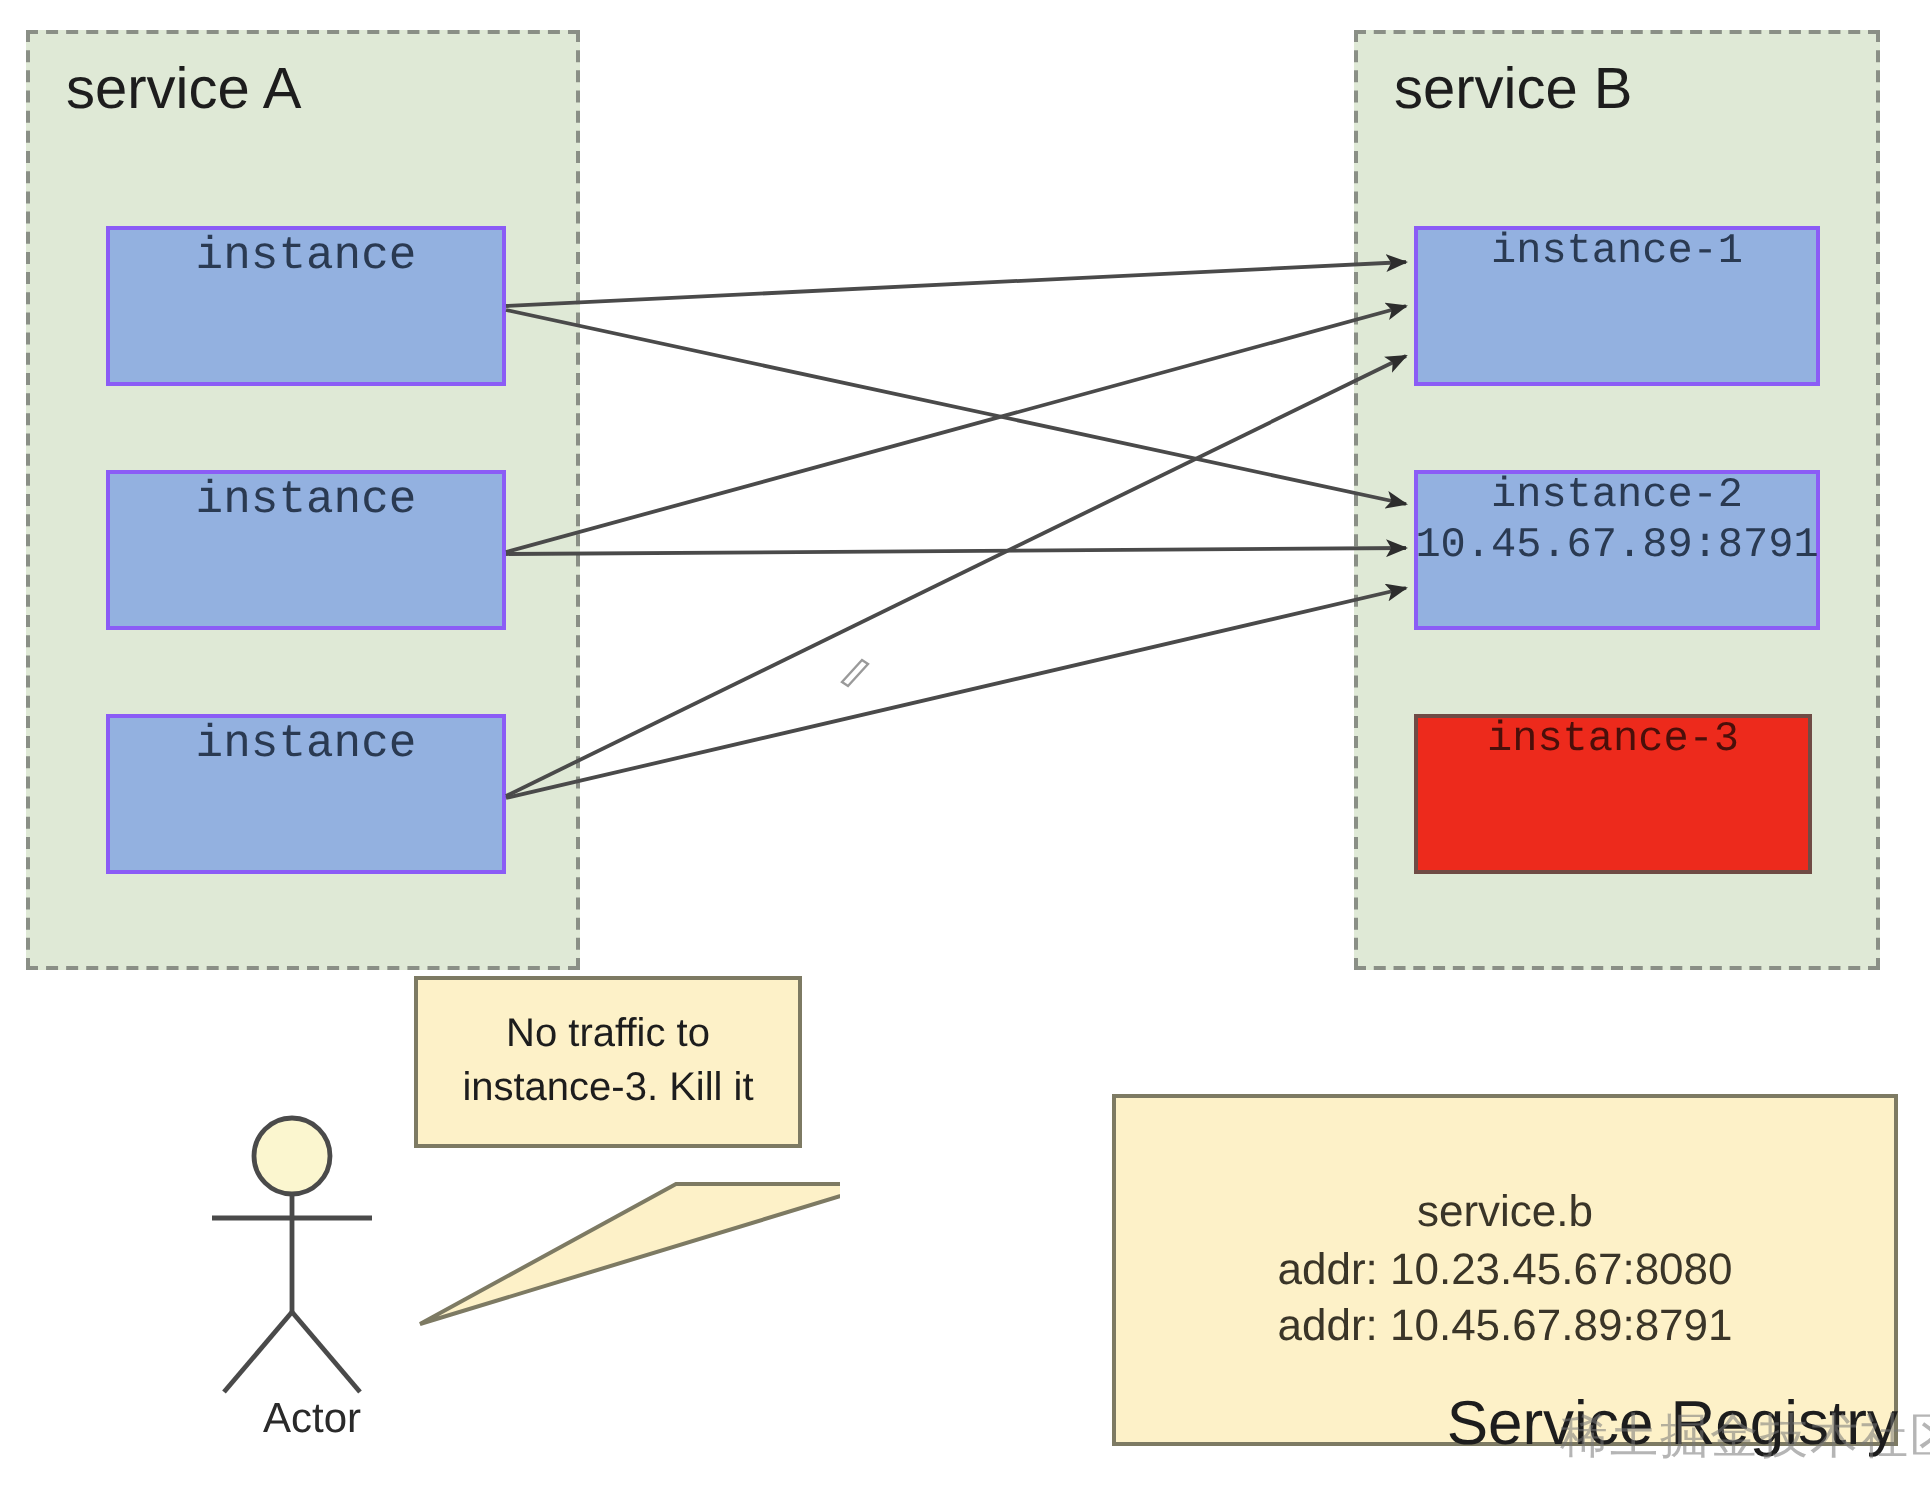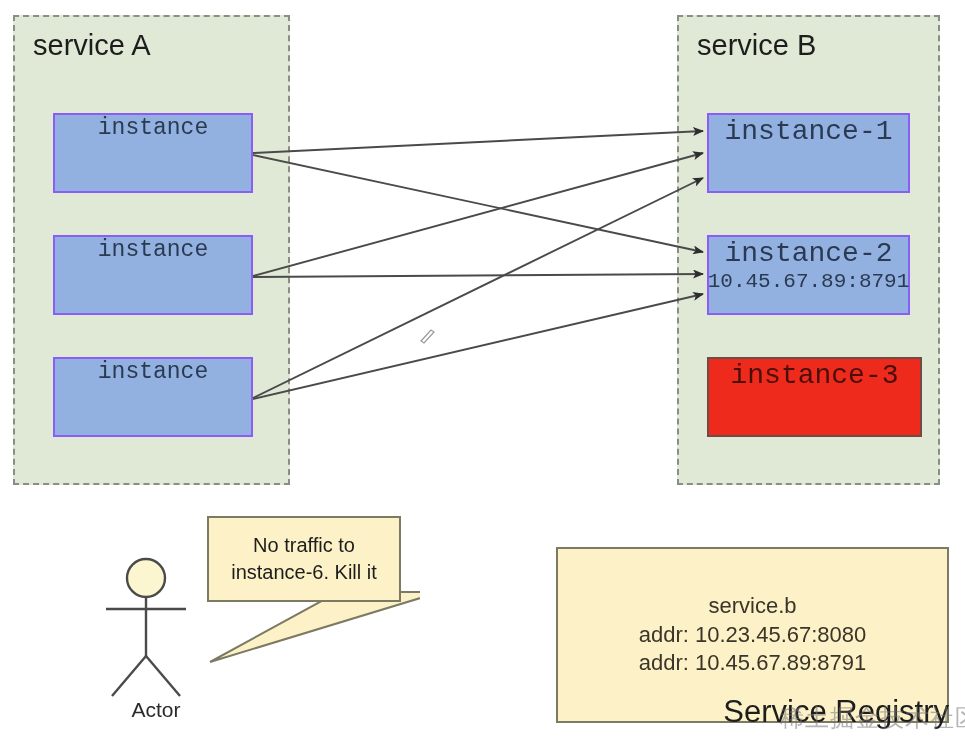--- a/index.html
+++ b/index.html
@@ -53,33 +53,33 @@
   }
   .node.blue {
     background: #93b1e0;
     color: #2a3a52;
   }
   .node.red {
     background: #ed2a1c;
     border-color: #6f4b45;
     color: #4a0f0a;
   }
-  .node .line1 { font-size: 28px; }
+  .node .line1 { font-size: 21px; }
   .node .line2 { font-size: 21px; }
   .node.single .line1 { font-size: 23px; }
 
   
   #a-instance-0 { left: 53px; top: 113px; width: 200px; height: 80px; }
   #a-instance-1 { left: 53px; top: 235px; width: 200px; height: 80px; }
   #a-instance-2 { left: 53px; top: 357px; width: 200px; height: 80px; }
 
   
   #b-instance-0 { left: 707px; top: 113px; width: 203px; height: 80px; }
   #b-instance-1 { left: 707px; top: 235px; width: 203px; height: 80px; }
-  #b-instance-2 { left: 707px; top: 357px; width: 215px; height: 80px; }
+  #b-instance-2 { left: 707px; top: 357px; width: 199px; height: 80px; }
 
   
   #arrow-layer {
     position: absolute;
     left: 0; top: 0;
     width: 965px; height: 747px;
     pointer-events: none;
   }
 
   
@@ -98,21 +98,21 @@
     text-align: center;
     font-size: 21px;
     color: #2a2a2a;
     font-family: Liberation Sans, sans-serif;
   }
 
   
   #speech-bubble {
     position: absolute;
     left: 207px;
-    top: 516px;
+    top: 488px;
     width: 194px;
     height: 86px;
     background: #fdf1c8;
     border: 2px solid #7d7a63;
     box-sizing: border-box;
     display: flex;
     flex-direction: column;
     align-items: center;
     justify-content: center;
     font-size: 20px;
@@ -249,21 +249,21 @@
     <line x1="50" y1="100" x2="16" y2="140" stroke="#4a4a4a" stroke-width="2.4"></line>
     <line x1="50" y1="100" x2="84" y2="140" stroke="#4a4a4a" stroke-width="2.4"></line>
   </svg>
   <div id="actor-label">Actor</div>
 
   <svg id="speech-tail" viewBox="0 0 230 90">
     <path d="M148,2 L250,2 L20,72 Z" fill="#fdf1c8" stroke="#7d7a63" stroke-width="2"></path>
   </svg>
   <div id="speech-bubble">
     <div>No traffic to</div>
-    <div>instance-6. Kill it</div>
+    <div>instance-3. Kill it</div>
   </div>
 
   <div id="registry-box">
     <div class="reg-line">service.b</div>
     <div class="reg-line">addr: 10.23.45.67:8080</div>
     <div class="reg-line">addr: 10.45.67.89:8791</div>
   </div>
   <div id="registry-caption">Service Registry</div>
 
   <div id="watermark">稀土掘金技术社区</div>

